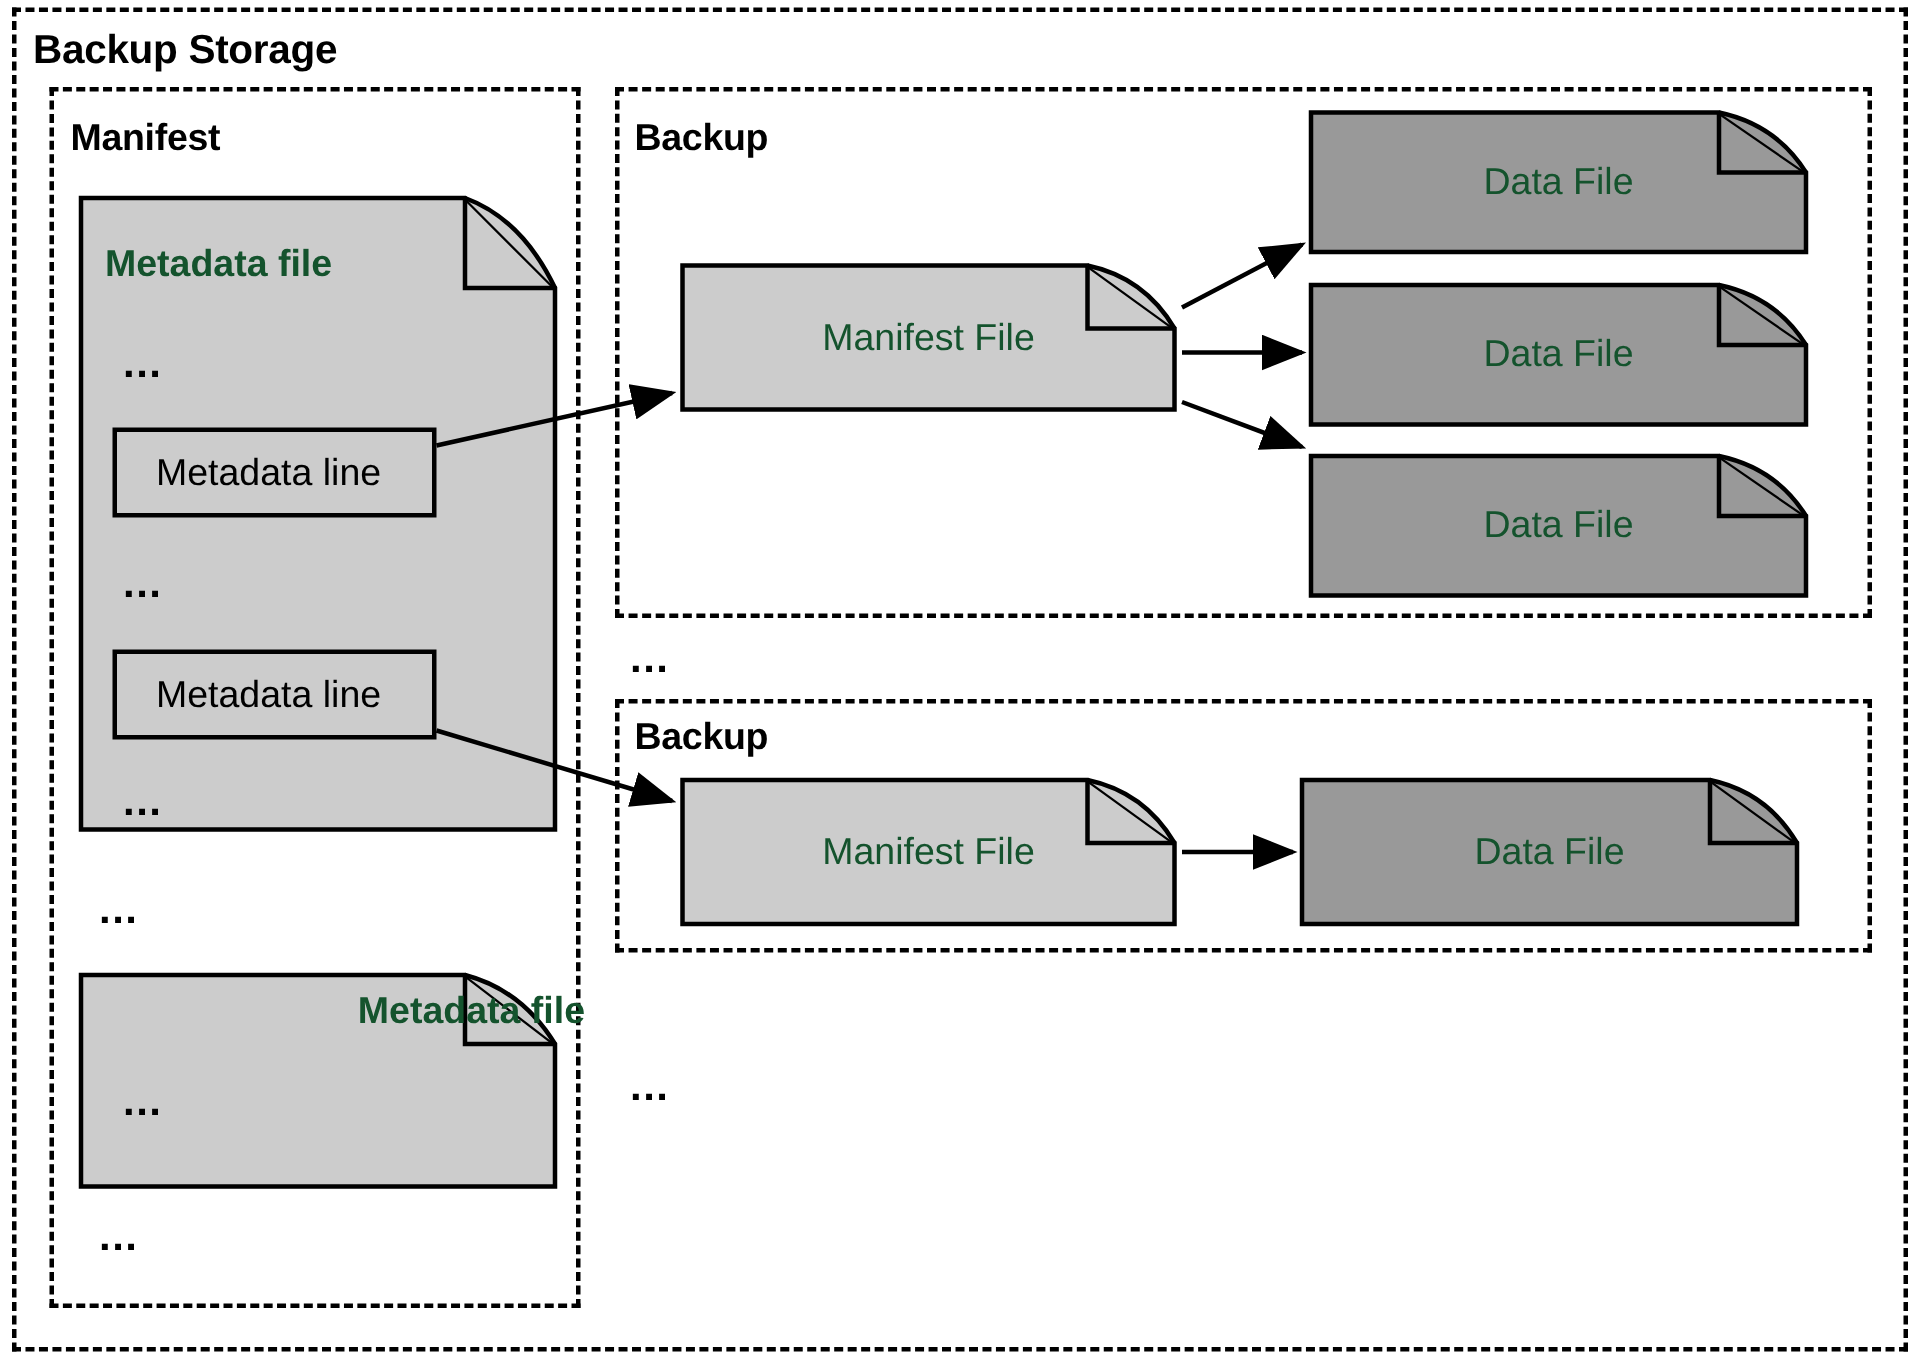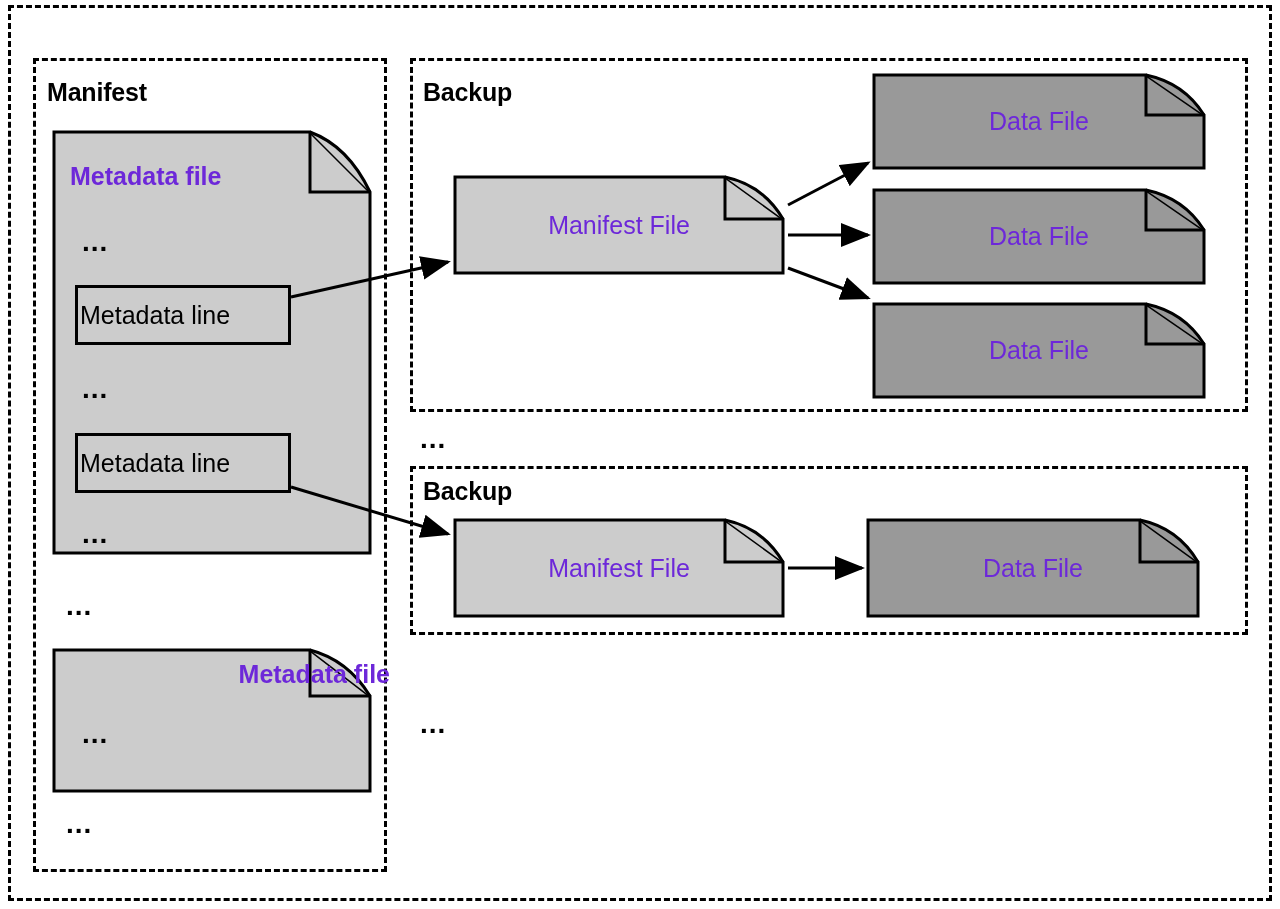--- a/index.html
+++ b/index.html
@@ -36,41 +36,41 @@
     position: absolute;
   }
   .doc svg {
     display: block;
     overflow: visible;
   }
   .doc-label {
     position: absolute;
     width: 100%;
     text-align: center;
-    color: #6d28d9;
+    color: #14532d;
     white-space: nowrap;
     pointer-events: none;
   }
   .doc-label.left-bold {
     text-align: right;
     font-weight: bold;
   }
   
   .line-box {
     position: absolute;
     border: 3px solid #000000;
     background: #cccccc;
     box-sizing: border-box;
     display: flex;
     align-items: center;
     justify-content: flex-start;
     color: #000000;
   }
   .line-box span {
-    padding-left: 2px;
+    padding-left: 26px;
     text-align: center;
   }
   
   .ellipsis {
     position: absolute;
     font-weight: bold;
     color: #000000;
     line-height: 1;
     letter-spacing: 1px;
   }
@@ -83,20 +83,21 @@
     height: 909px;
     pointer-events: none;
   }
 </style>
 </head>
 <body>
 
 <div id="canvas">
 
   <div class="dashed-box" style="left:8px; top:5px; width:1264px; height:896px;"></div>
+  <div class="box-title" style="left:22px; top:18px; font-size:27px;">Backup Storage</div>
 
   <div class="dashed-box" style="left:33px; top:58px; width:354px; height:814px;"></div>
   <div class="box-title" style="left:47px; top:78px; font-size:25px;">Manifest</div>
 
   <div class="doc" style="left:52px; top:130px; width:320px; height:425px;">
     <svg width="320" height="425" viewBox="0 0 320 425">
       <path d="M 2 2 L 258 2 L 318 62 L 318 423 L 2 423 Z" fill="#cccccc" stroke="#000000" stroke-width="3" stroke-linejoin="miter"></path>
       <path d="M 258 2 L 258 62 L 318 62" fill="none" stroke="#000000" stroke-width="3"></path>
       <path d="M 258 2 Q 296 16 318 62" fill="#cccccc" stroke="#000000" stroke-width="3"></path>
     </svg>

